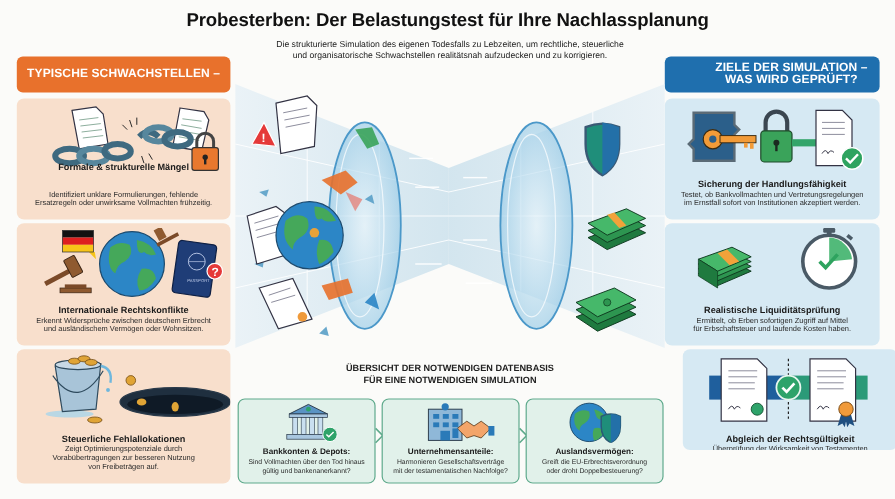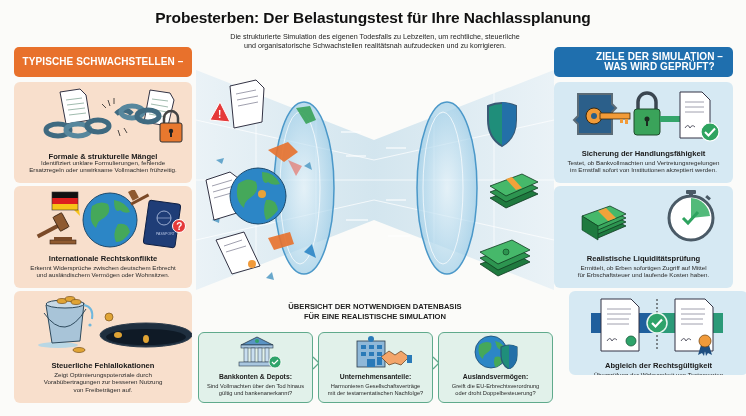--- a/index.html
+++ b/index.html
@@ -75,21 +75,21 @@
         <line x1="104" y1="44" x2="106" y2="50"></line>
       <line x1="110" y1="42" x2="113" y2="47"></line>
     </g>
     <g>
       <path d="M150 38 v-6 a7 7 0 0 1 14 0 v6" fill="none" stroke="#444" stroke-width="2.5"></path>
       <rect x="146" y="37" width="22" height="19" rx="2" fill="#e8782e" stroke="#333" stroke-width="1"></rect>
       <circle cx="157" cy="45" r="2.2" fill="#222"></circle>
         <rect x="156" y="45" width="2" height="6" fill="#222"></rect>
     </g>
   </svg>
-  <div class="ctitle" style="top:70px;">Formale &amp; strukturelle Mängel</div>
+  <div class="ctitle" style="top:53px;">Formale &amp; strukturelle Mängel</div>
   <div class="cdesc" style="top:77px;">
     <div>Identifiziert unklare Formulierungen, fehlende</div>
     <div>Ersatzregeln oder unwirksame Vollmachten frühzeitig.</div>
   </div>
 </div>
 
 <div class="card orange" style="top:186px;height:102px;">
   <svg class="art" viewBox="0 0 178 62">
     <g>
       <rect x="38" y="2" width="26" height="6" fill="#111"></rect>
@@ -371,21 +371,21 @@
   <g>
     <path d="M284 204 L316 192 L334 202 L302 216 Z" fill="#1f7a3f" stroke="#0f3a1f" stroke-width="0.8"></path>
     <path d="M284 198 L316 186 L334 196 L302 210 Z" fill="#2d9550" stroke="#0f3a1f" stroke-width="0.8"></path>
     <path d="M284 192 L316 180 L334 190 L302 204 Z" fill="#46b86a" stroke="#0f3a1f" stroke-width="0.8"></path>
     <circle cx="310" cy="192" r="3" fill="#2d9550" stroke="#0f3a1f" stroke-width="0.6"></circle>
   </g>
 </svg>
 
 <div class="center-label">
   <div>ÜBERSICHT DER NOTWENDIGEN DATENBASIS</div>
-  <div>FÜR EINE REALISTISCHE SIMULATION</div>
+  <div>FÜR EINE NOTWENDIGEN SIMULATION</div>
 </div>
 
 <div class="data-card" style="left:198px;">
   <svg class="art" viewBox="0 0 115 34">
     <path d="M42 10 L58 2 L74 10 Z" fill="#5a93c4" stroke="#2a3a4a" stroke-width="0.8"></path>
     <rect x="42" y="10" width="32" height="3" fill="#a9c7e0" stroke="#2a3a4a" stroke-width="0.6"></rect>
     <rect x="45" y="13" width="4" height="14" fill="#c9dff0" stroke="#2a3a4a" stroke-width="0.5"></rect>
     <rect x="52" y="13" width="4" height="14" fill="#c9dff0" stroke="#2a3a4a" stroke-width="0.5"></rect>
     <rect x="59" y="13" width="4" height="14" fill="#c9dff0" stroke="#2a3a4a" stroke-width="0.5"></rect>
     <rect x="66" y="13" width="4" height="14" fill="#c9dff0" stroke="#2a3a4a" stroke-width="0.5"></rect>

